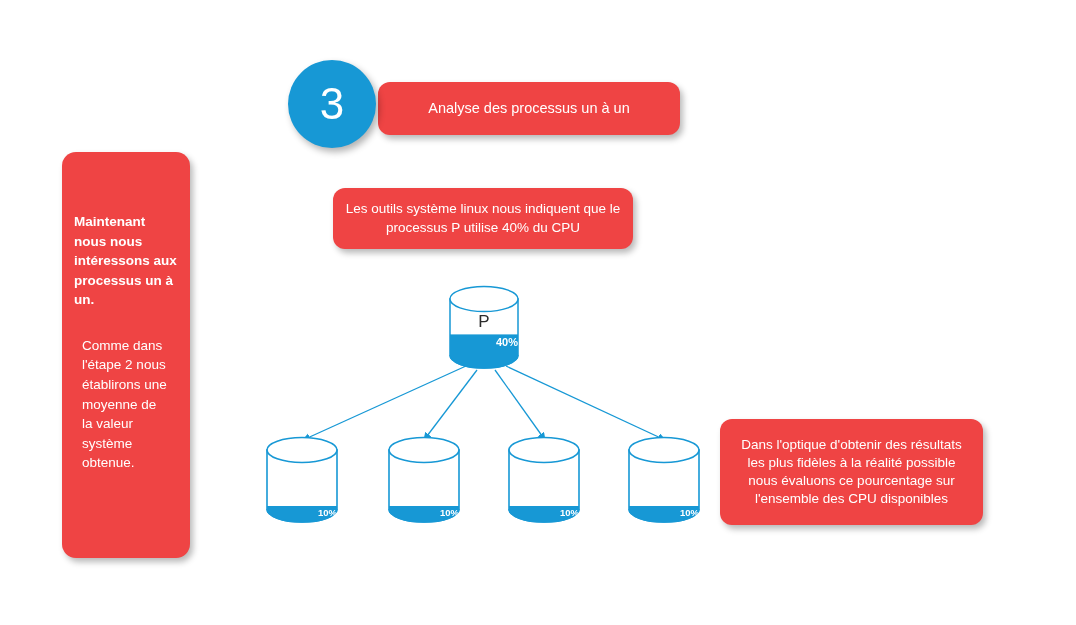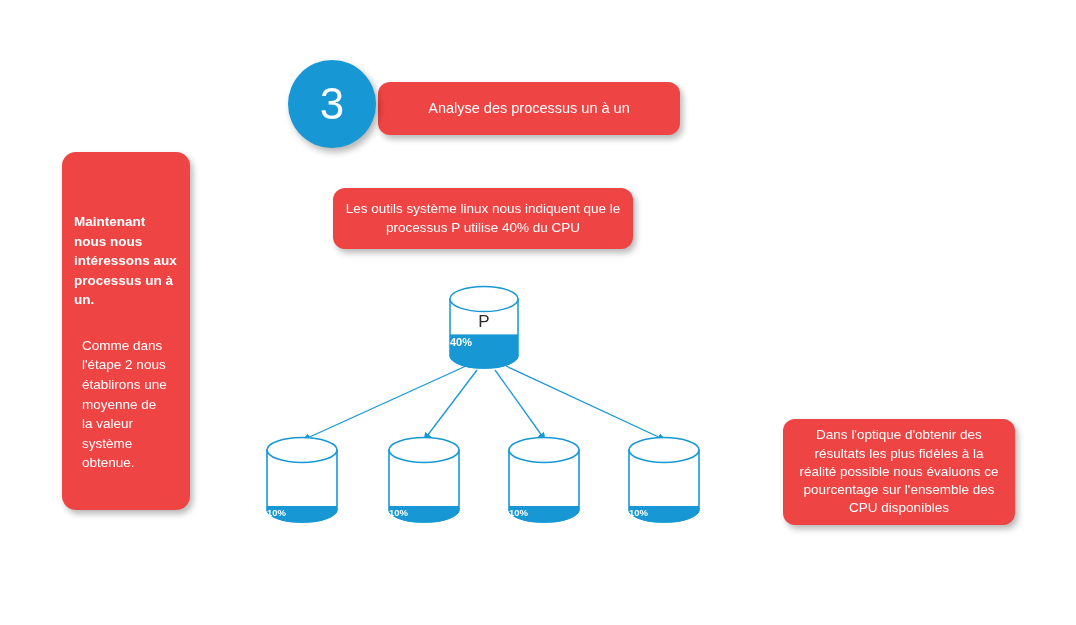--- a/index.html
+++ b/index.html
@@ -61,21 +61,21 @@
     height: 53px;
     font-size: 14.5px;
     z-index: 3;
   }
 
   
   #sidebar {
     left: 62px;
     top: 152px;
     width: 128px;
-    height: 358px;
+    height: 406px;
     border-radius: 14px;
     display: block;
     padding: 60px 12px 12px 12px;
     text-align: left;
   }
   #sidebar .para-bold {
     font-size: 13.5px;
     font-weight: bold;
     line-height: 1.45;
     margin: 0 0 26px 0;
@@ -92,23 +92,23 @@
     left: 333px;
     top: 188px;
     width: 300px;
     height: 61px;
     font-size: 13.5px;
     padding: 0 10px;
   }
 
   
   #note-right {
-    left: 783px;
+    left: 720px;
     top: 419px;
-    width: 232px;
+    width: 263px;
     height: 106px;
     font-size: 13.5px;
     padding: 0 16px;
   }
 
   
   .cyl {
     position: absolute;
   }
   .cyl svg { display: block; overflow: visible; }
@@ -117,21 +117,21 @@
     position: absolute;
     width: 100%;
     text-align: center;
     color: #2b2b2b;
     font-size: 17px;
     pointer-events: none;
   }
   .cyl-pct {
     position: absolute;
     width: 100%;
-    text-align: left;
+    text-align: right;
     color: #ffffff;
     font-size: 11px;
     font-weight: bold;
     pointer-events: none;
   }
   .cyl-pct.small {
     font-size: 9.5px;
   }
 
   

